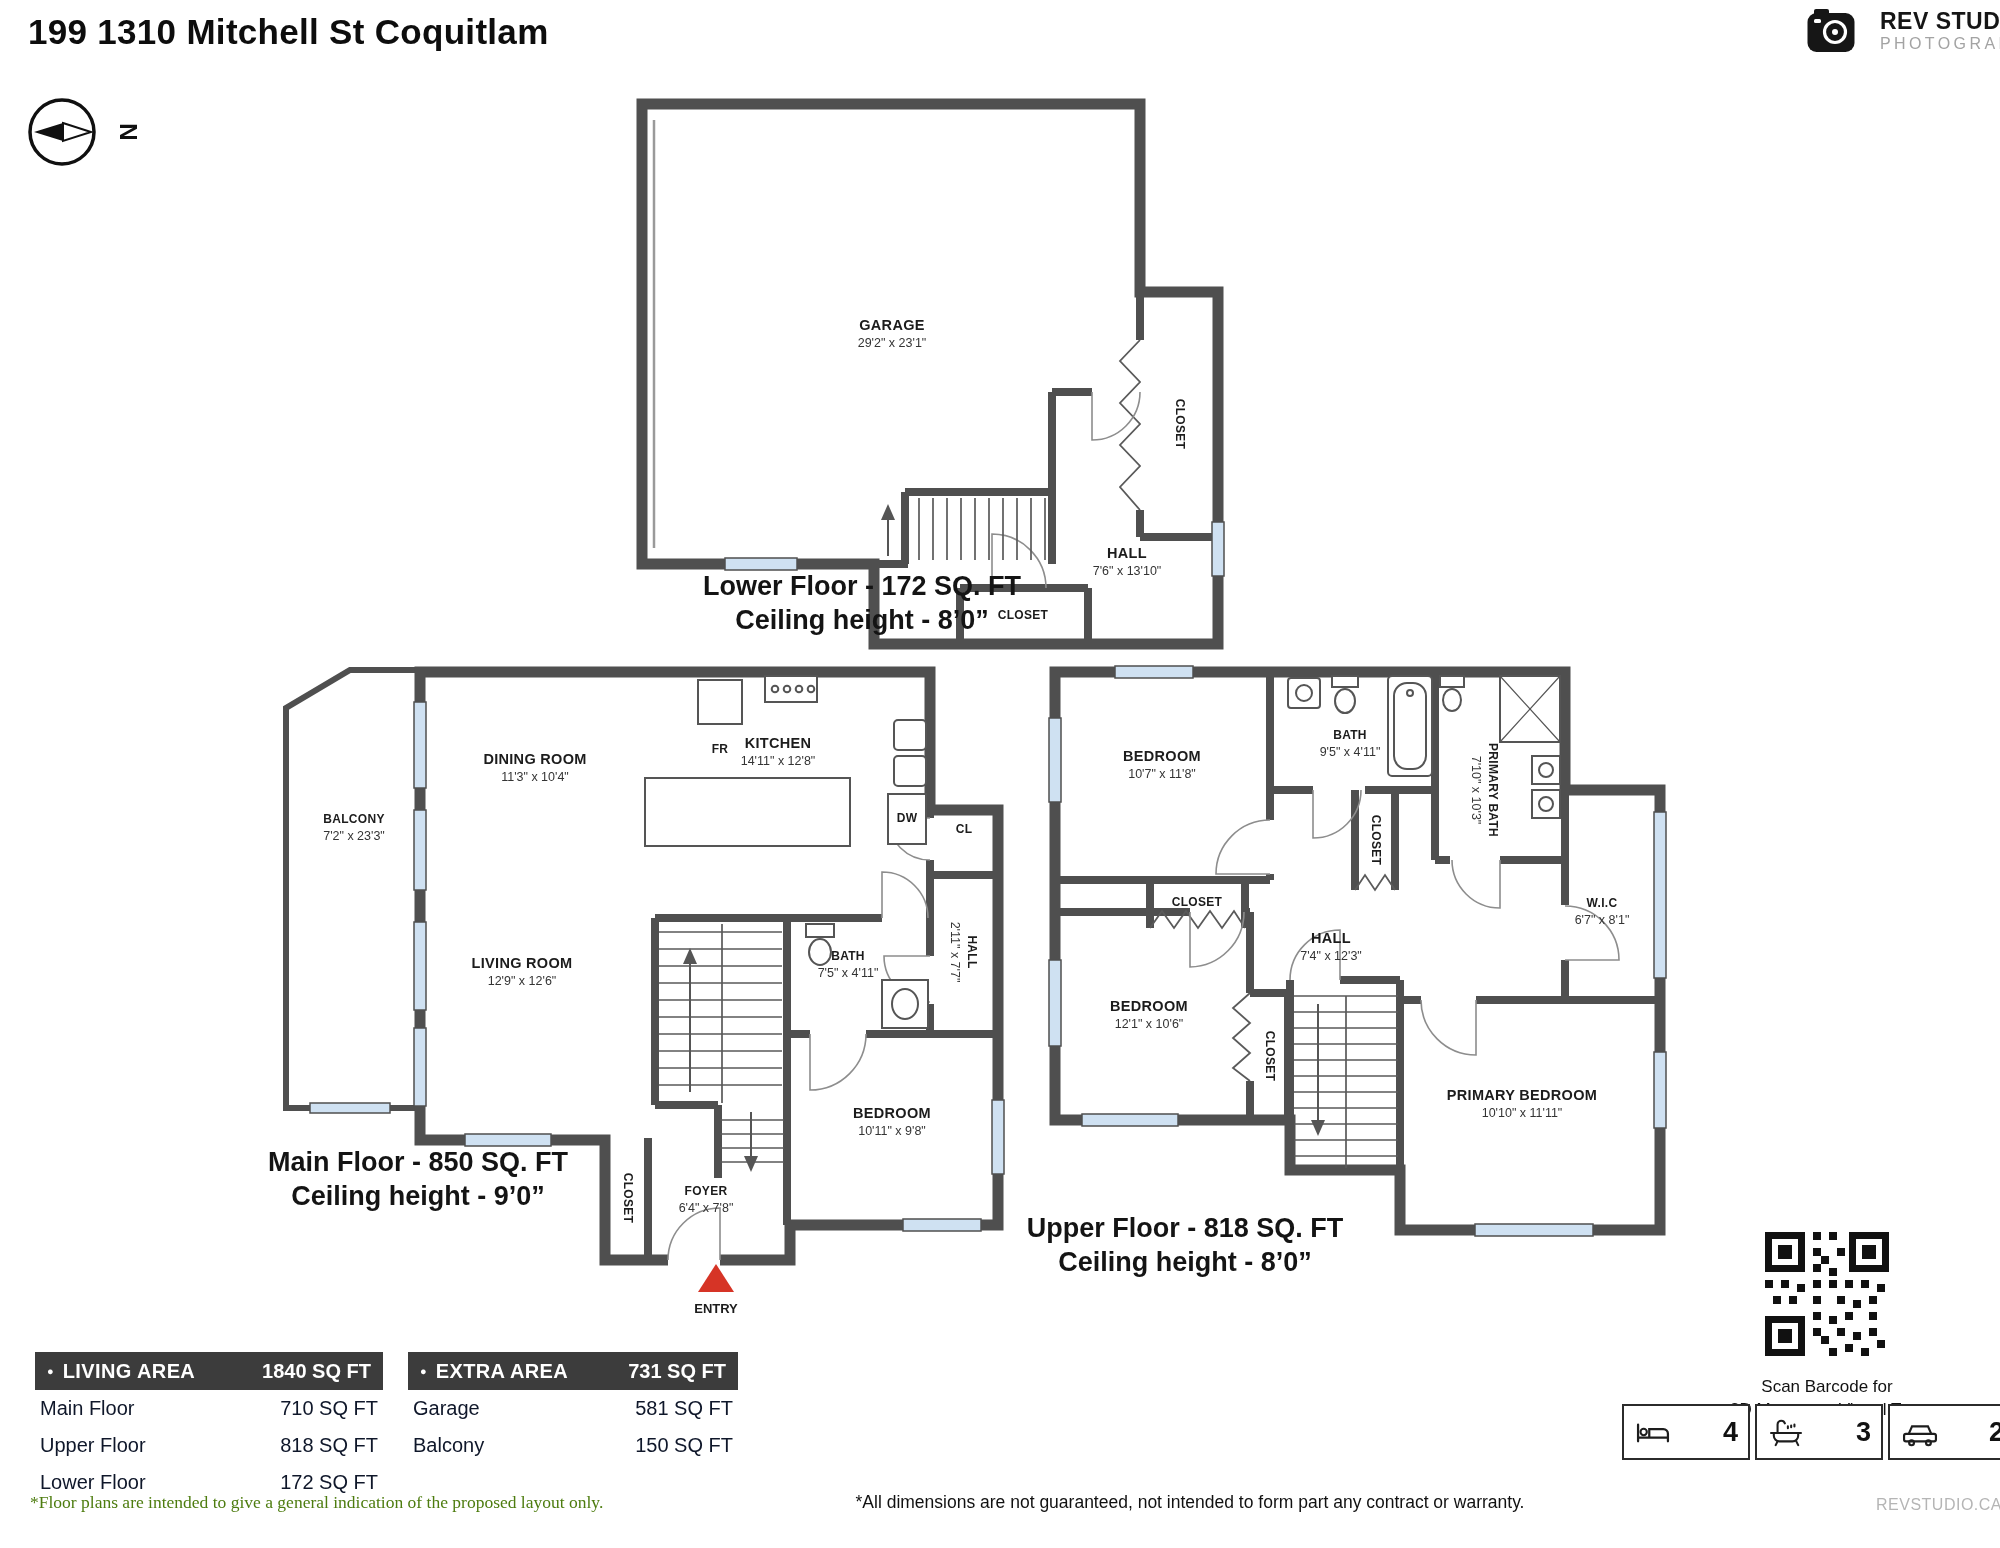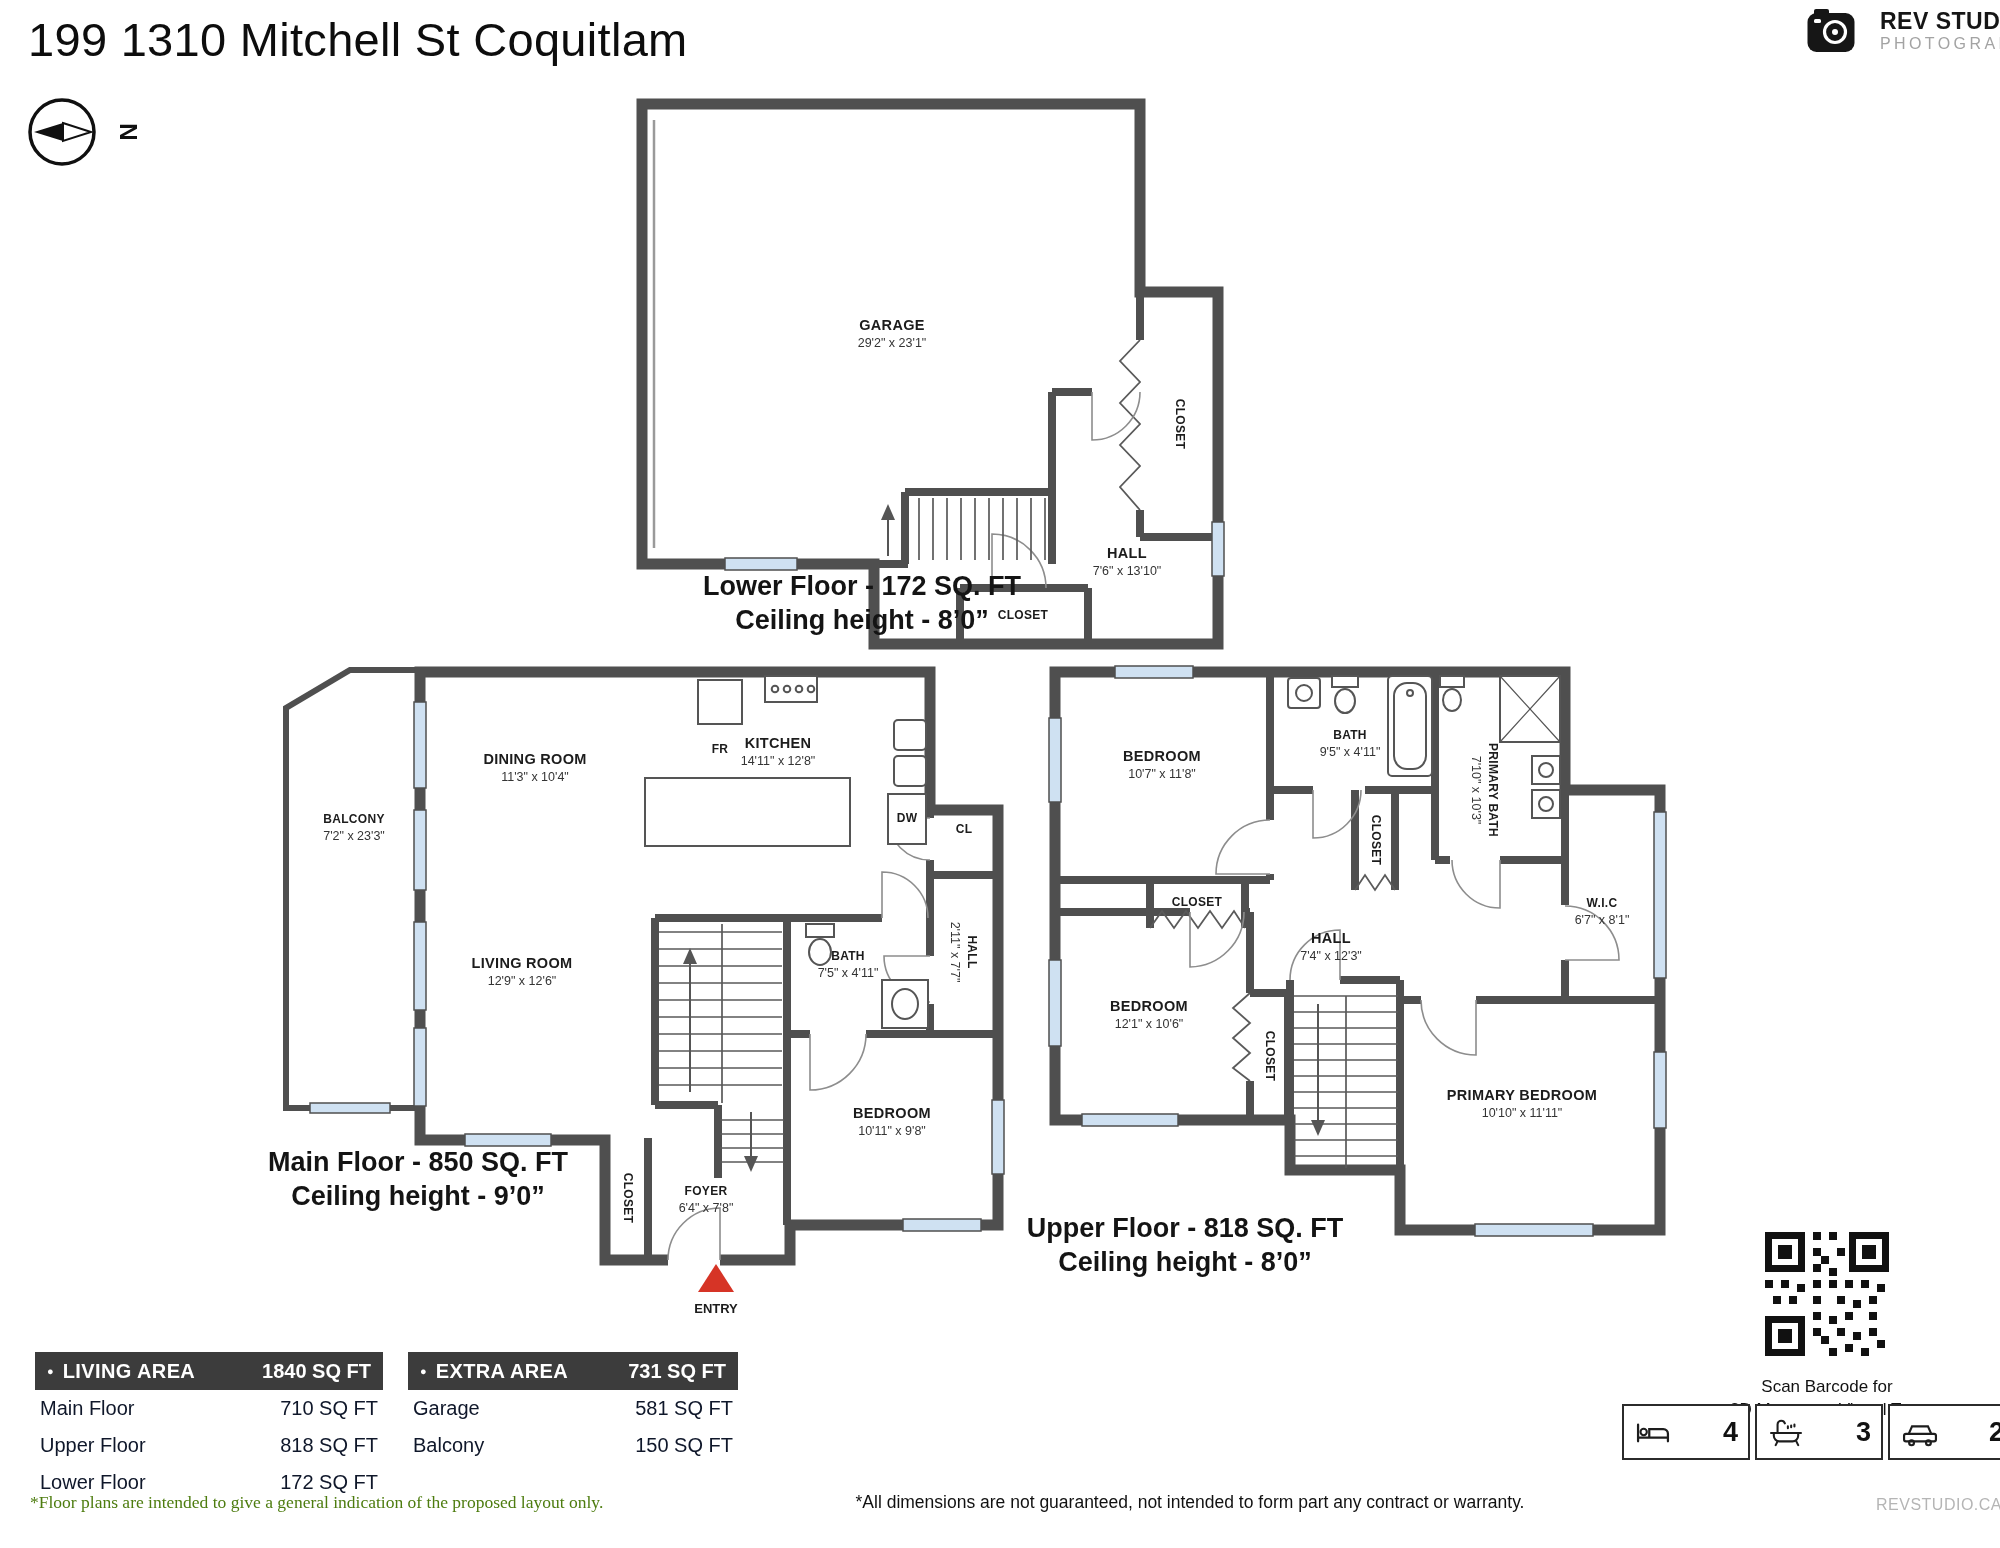--- a/index.html
+++ b/index.html
@@ -1,18 +1,18 @@
 <!DOCTYPE html>
 <html><head>
 <meta charset="utf-8">
 <style>
   html,body{margin:0;padding:0;background:#fff;font-family:"Liberation Sans",sans-serif;}
   .page{position:relative;width:2000px;height:1548px;background:#ffffff;overflow:hidden;color:#111;}
   .abs{position:absolute;}
-  .title{position:absolute;left:28px;top:12px;font-size:47px;font-weight:400;color:#0d0d0d;letter-spacing:.3px;}
+  .title{position:absolute;left:28px;top:12px;font-size:35px;font-weight:700;color:#0d0d0d;letter-spacing:.3px;}
   
   .logo{position:absolute;left:1806px;top:8px;display:flex;align-items:center;gap:24px;}
   .logo-text{display:flex;flex-direction:column;line-height:1.05;}
   .logo-name{font-size:23px;font-weight:800;color:#161616;letter-spacing:.5px;}
   .logo-sub{font-size:16px;color:#a3a3a3;letter-spacing:3.4px;margin-top:3px;}
   
   .plan{position:absolute;}
   .plan svg.plan-svg{position:absolute;left:0;top:0;}
   .room-label{position:absolute;transform:translate(-50%,-50%);text-align:center;line-height:1.3;white-space:nowrap;}
   .room-label.vertical{transform:translate(-50%,-50%) rotate(90deg);}

